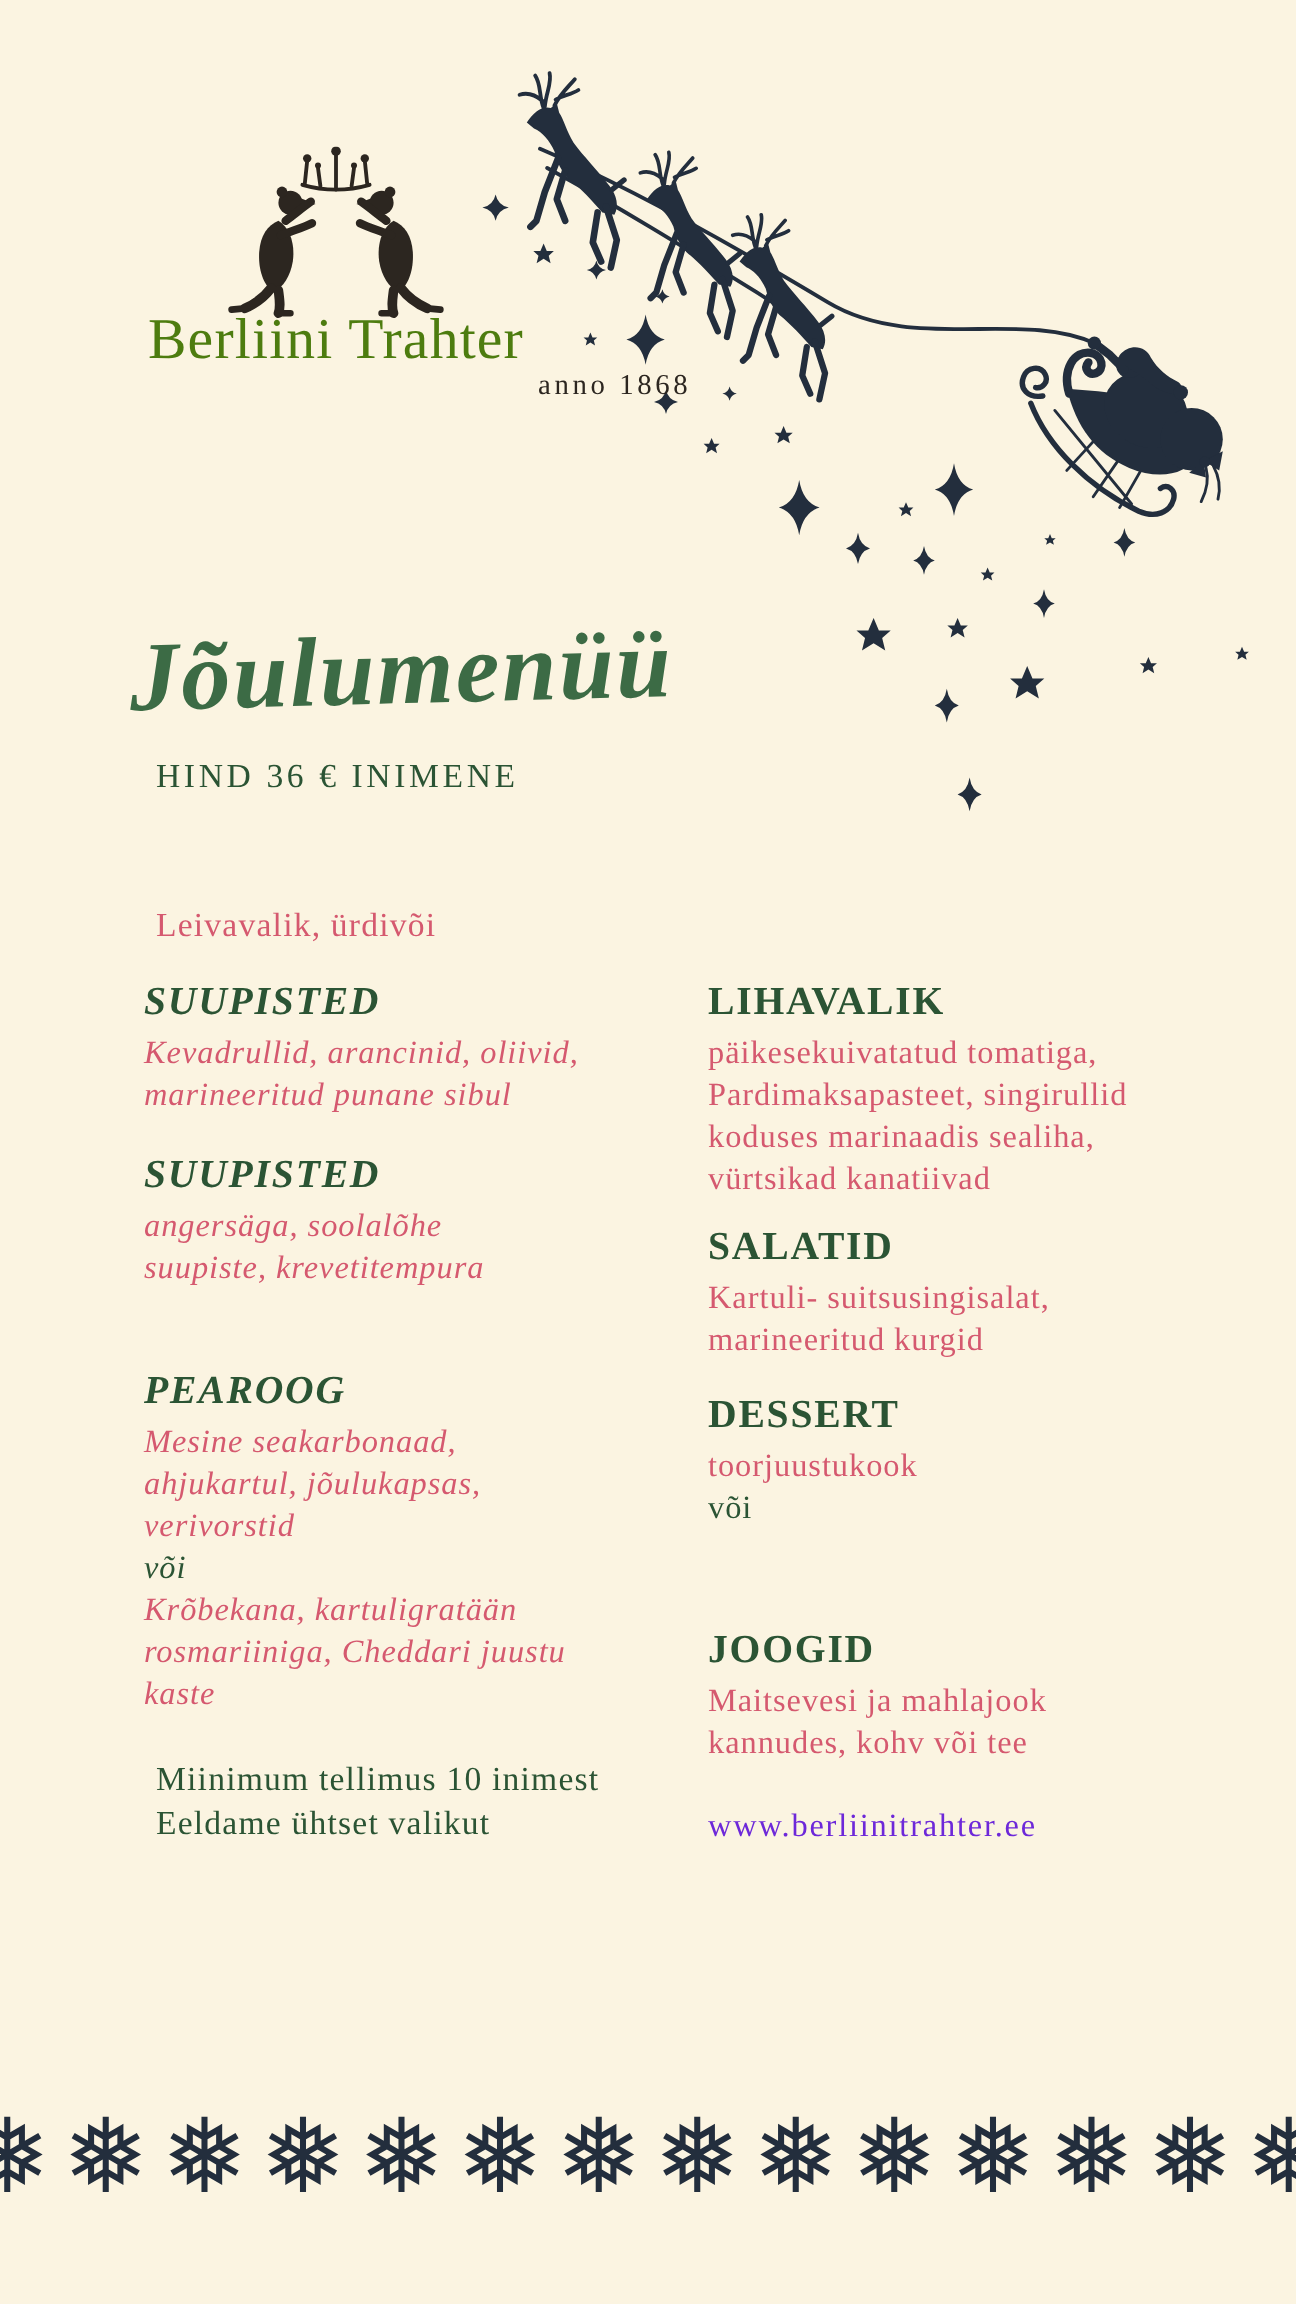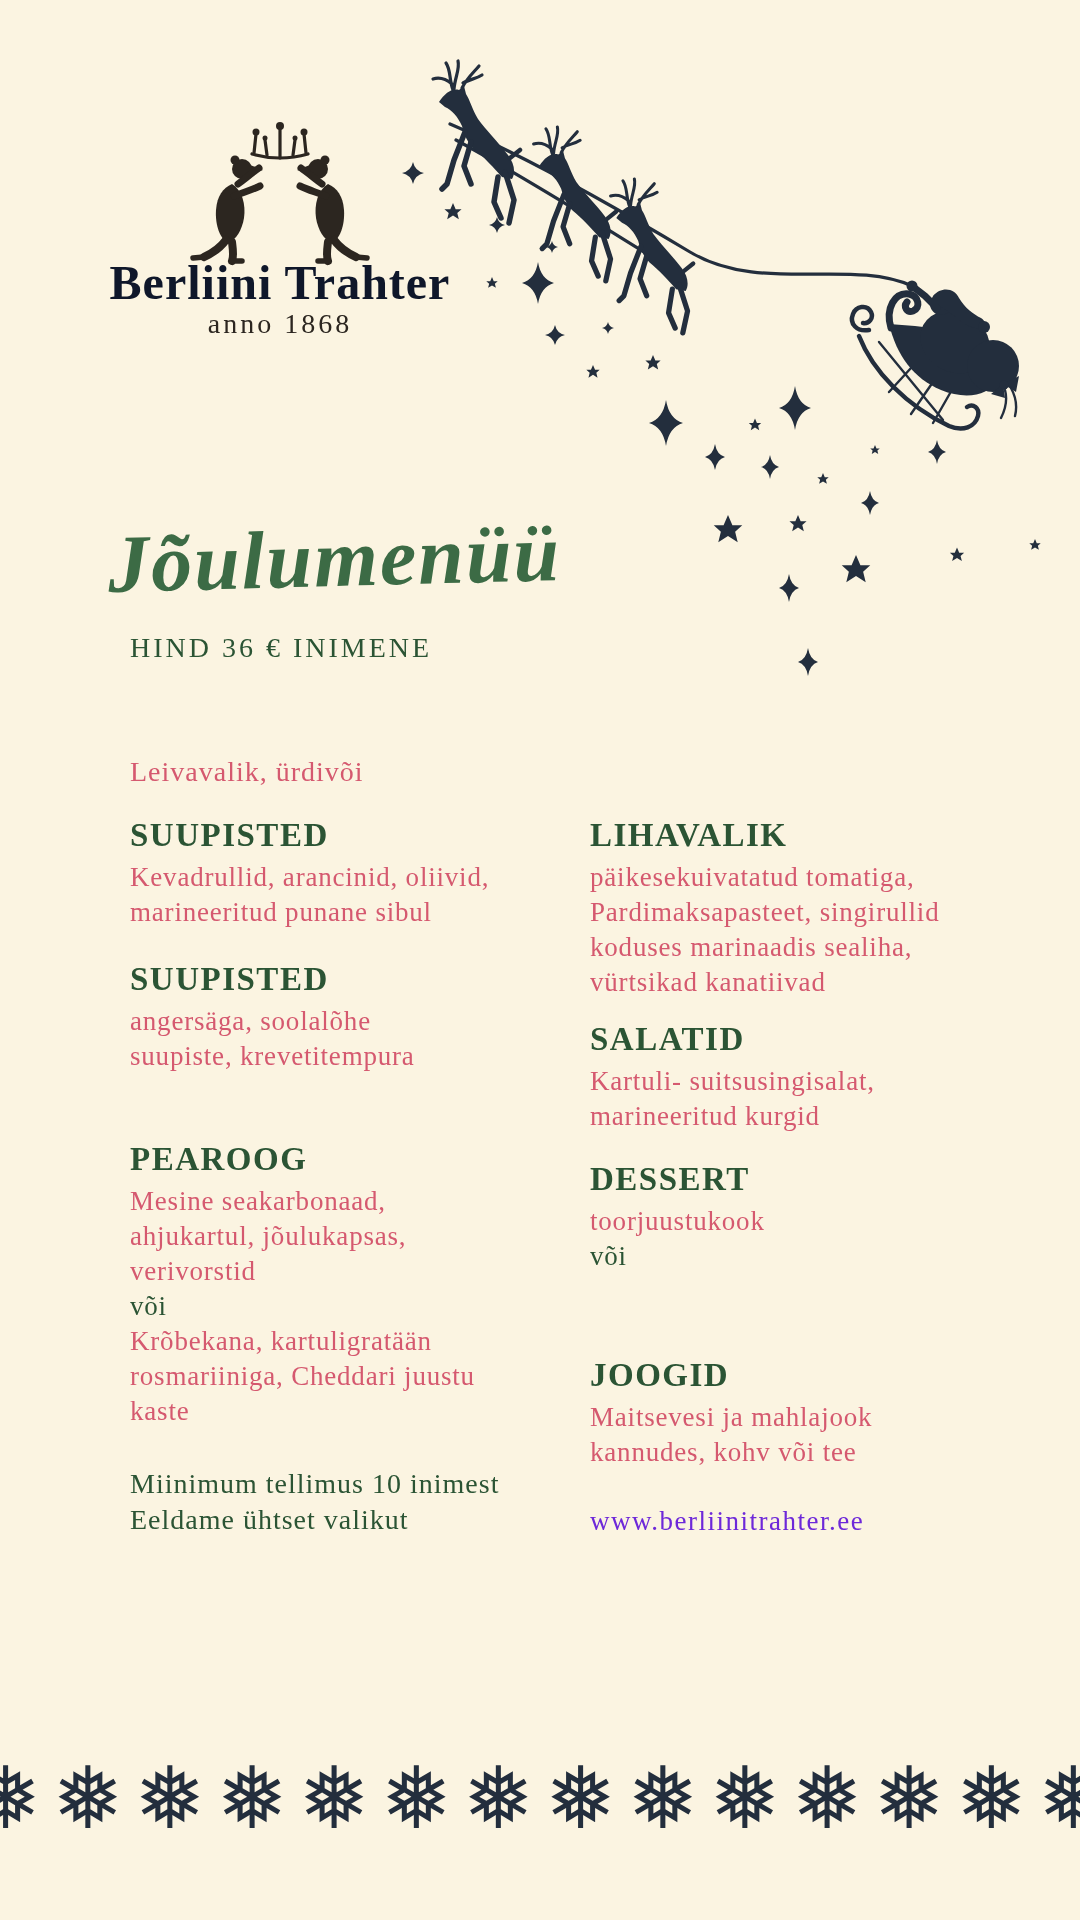--- a/index.html
+++ b/index.html
@@ -13,41 +13,41 @@
   .ink-s{stroke:#232e3d;fill:none;stroke-linecap:round;stroke-linejoin:round;}
   .ink2{fill:#2c2620;}
   .ink2-s{stroke:#2c2620;fill:none;stroke-linecap:round;stroke-linejoin:round;}
   .lw2{stroke-width:2.4;} .lw3{stroke-width:3.2;} .lw4{stroke-width:4.5;}
   .lw5{stroke-width:5.5;} .lw6{stroke-width:7;} .lw7{stroke-width:8;}
 
   .abs{position:absolute;}
 
   .brand-name{
     left:0; top:255px; width:560px; text-align:center;
-    font-size:48px; font-weight:700; color:#0f172a; letter-spacing:1px;
+    font-size:48px; font-weight:400; color:#4d7c0f; letter-spacing:1px;
   }
   .brand-anno{
-    left:0; top:308px; width:560px; text-align:center;
-    font-size:28px; color:#2c2620; letter-spacing:3px;
+    left:0; top:308px; width:560px; text-align:right;
+    font-size:24px; color:#2c2620; letter-spacing:3px;padding-left:16px;
   }
   .script-title{
     left:108px; top:512px;
     font-size:82px; font-style:italic; font-weight:600;
     color:#3c6b45; transform:rotate(-1.5deg); letter-spacing:2px;
   }
   .price-line{
     left:130px; top:632px;
     font-size:28px; color:#2b5434; letter-spacing:3px;
   }
   .intro-line{
     left:130px; top:756px;
     font-size:28px; color:#d5596f; letter-spacing:1px;
   }
   .section{width:460px;}
-  .col-left{left:130px;}
+  .col-left{left:120px;font-style:italic;}
   .col-right{left:590px;}
   .heading{
     margin:0 0 8px 0; font-size:33px; font-weight:600;
     color:#2b5434; letter-spacing:1.5px; line-height:34px;
   }
   .body-line{
     font-size:27px; color:#d5596f; letter-spacing:0.8px; line-height:35px;
   }
   .body-line.green{color:#2b5434;}
   .notes{left:130px; top:1466px;}

